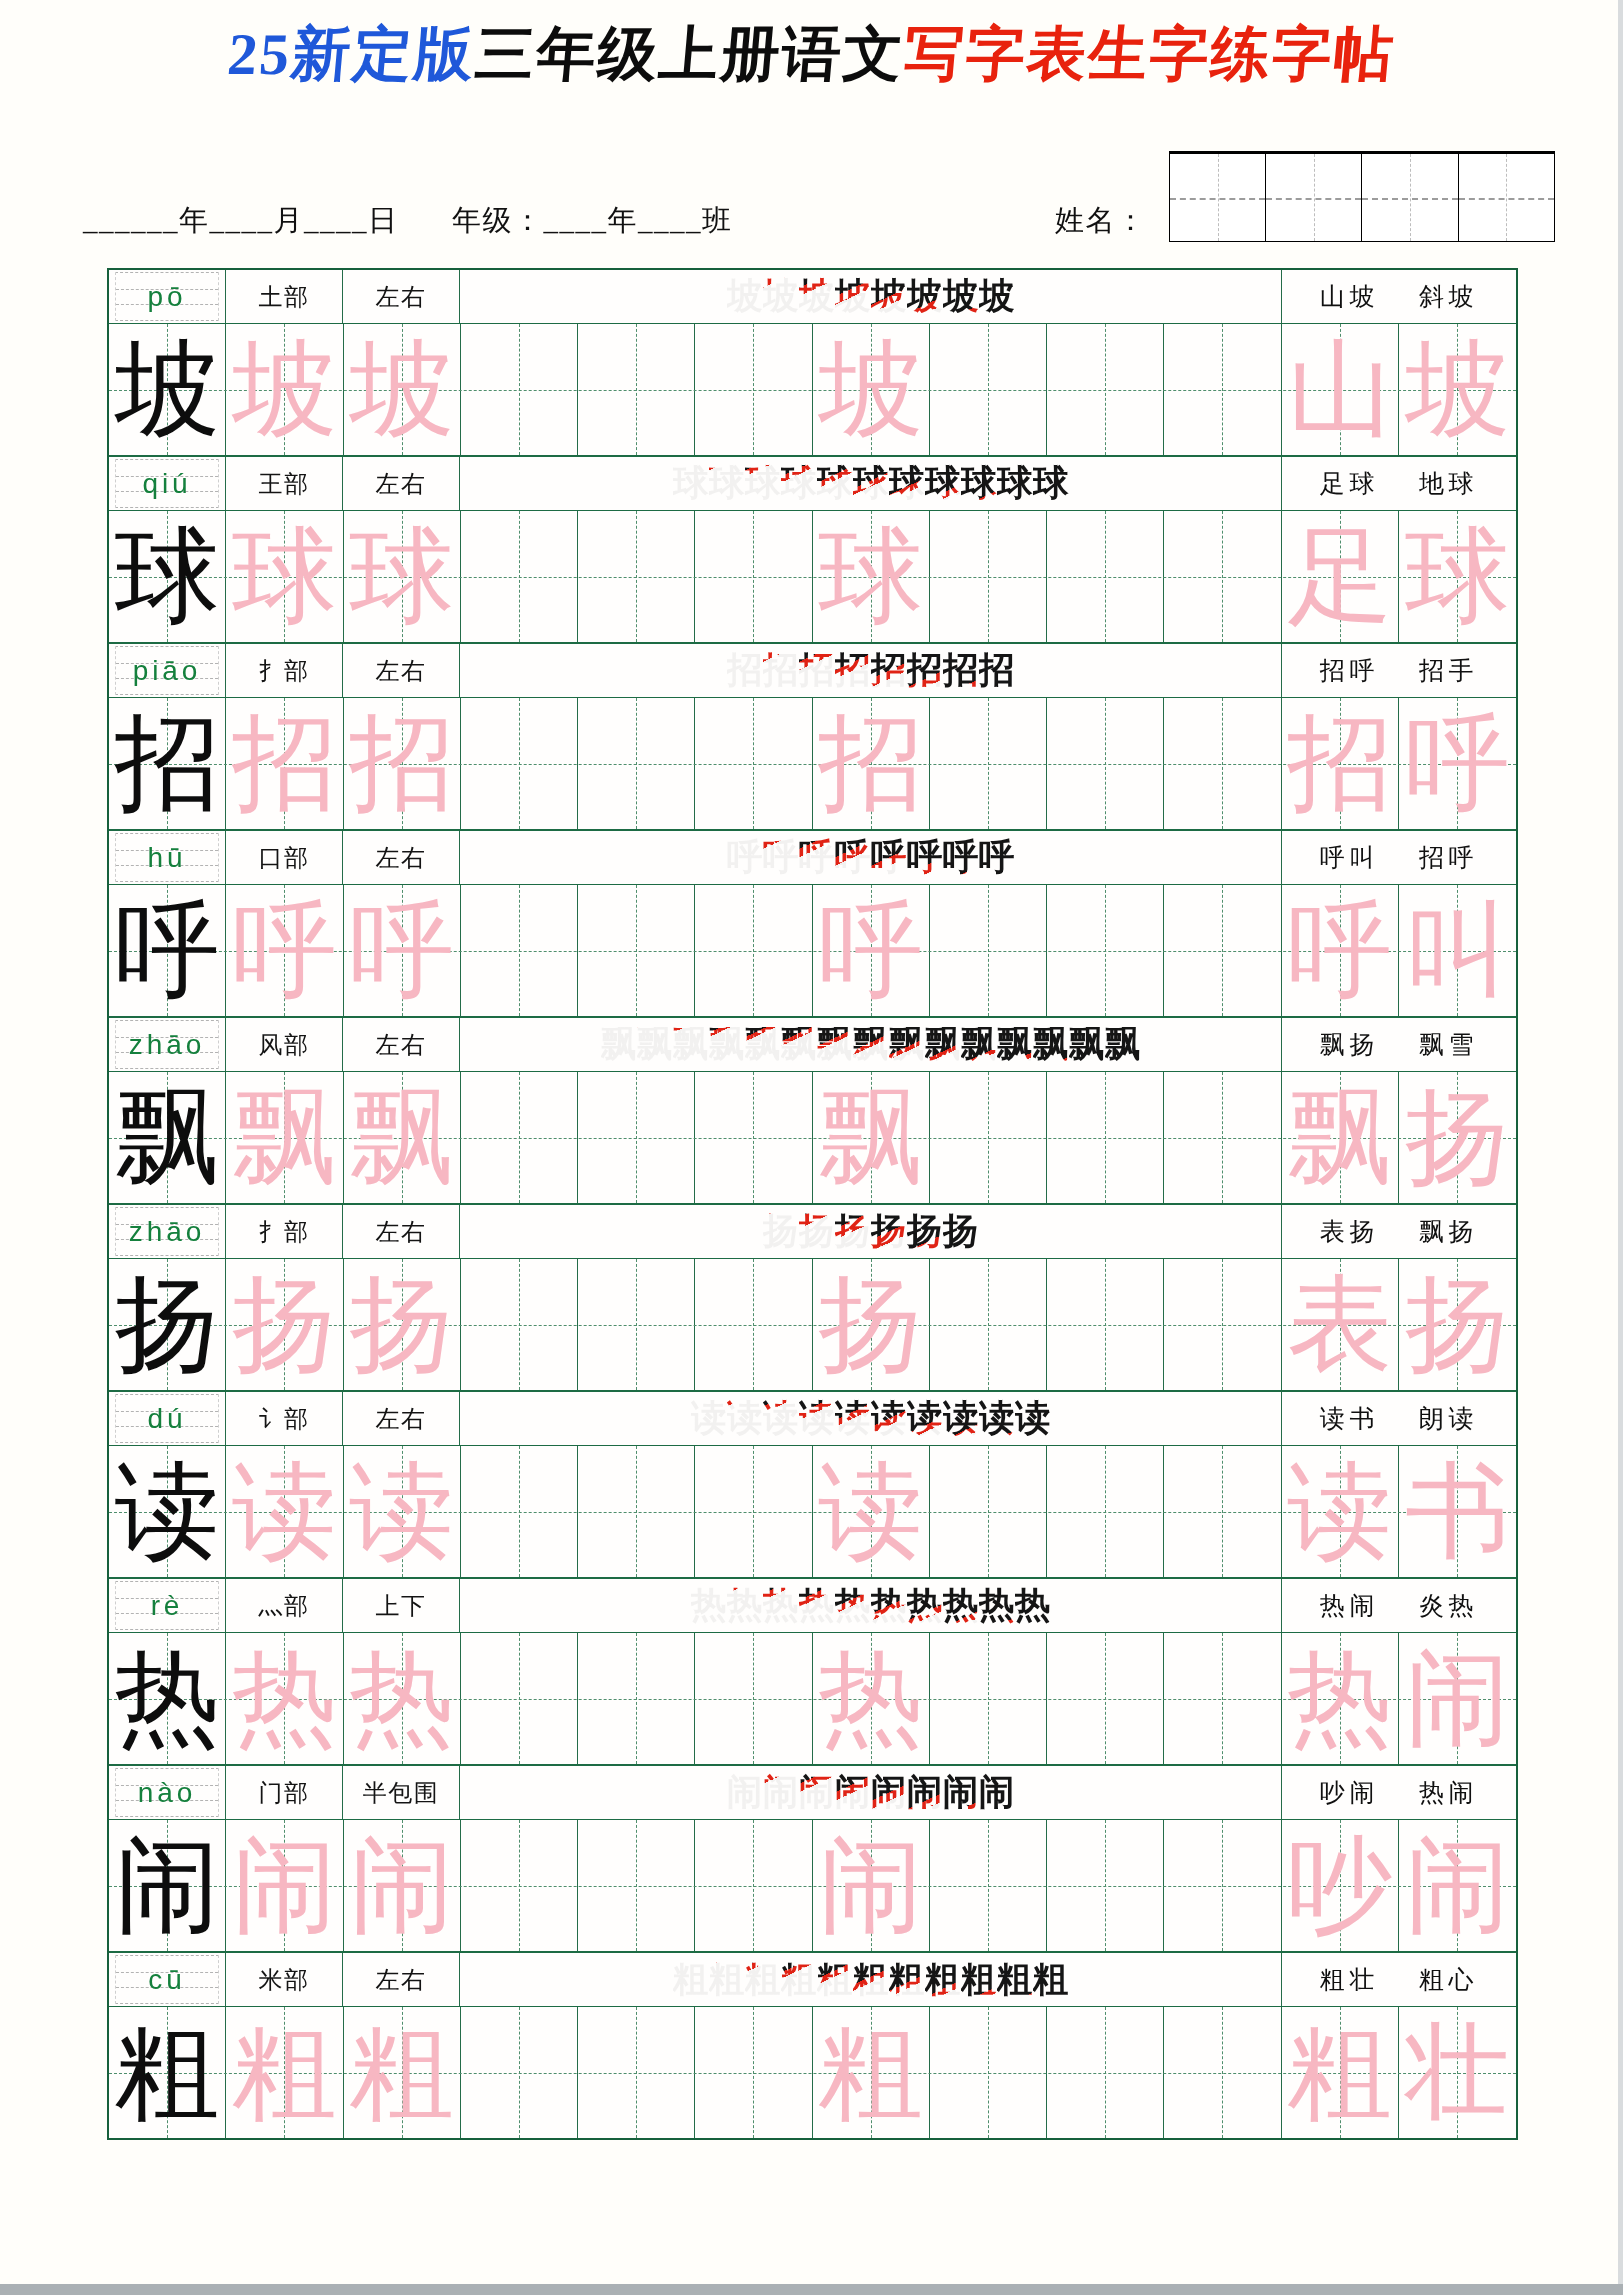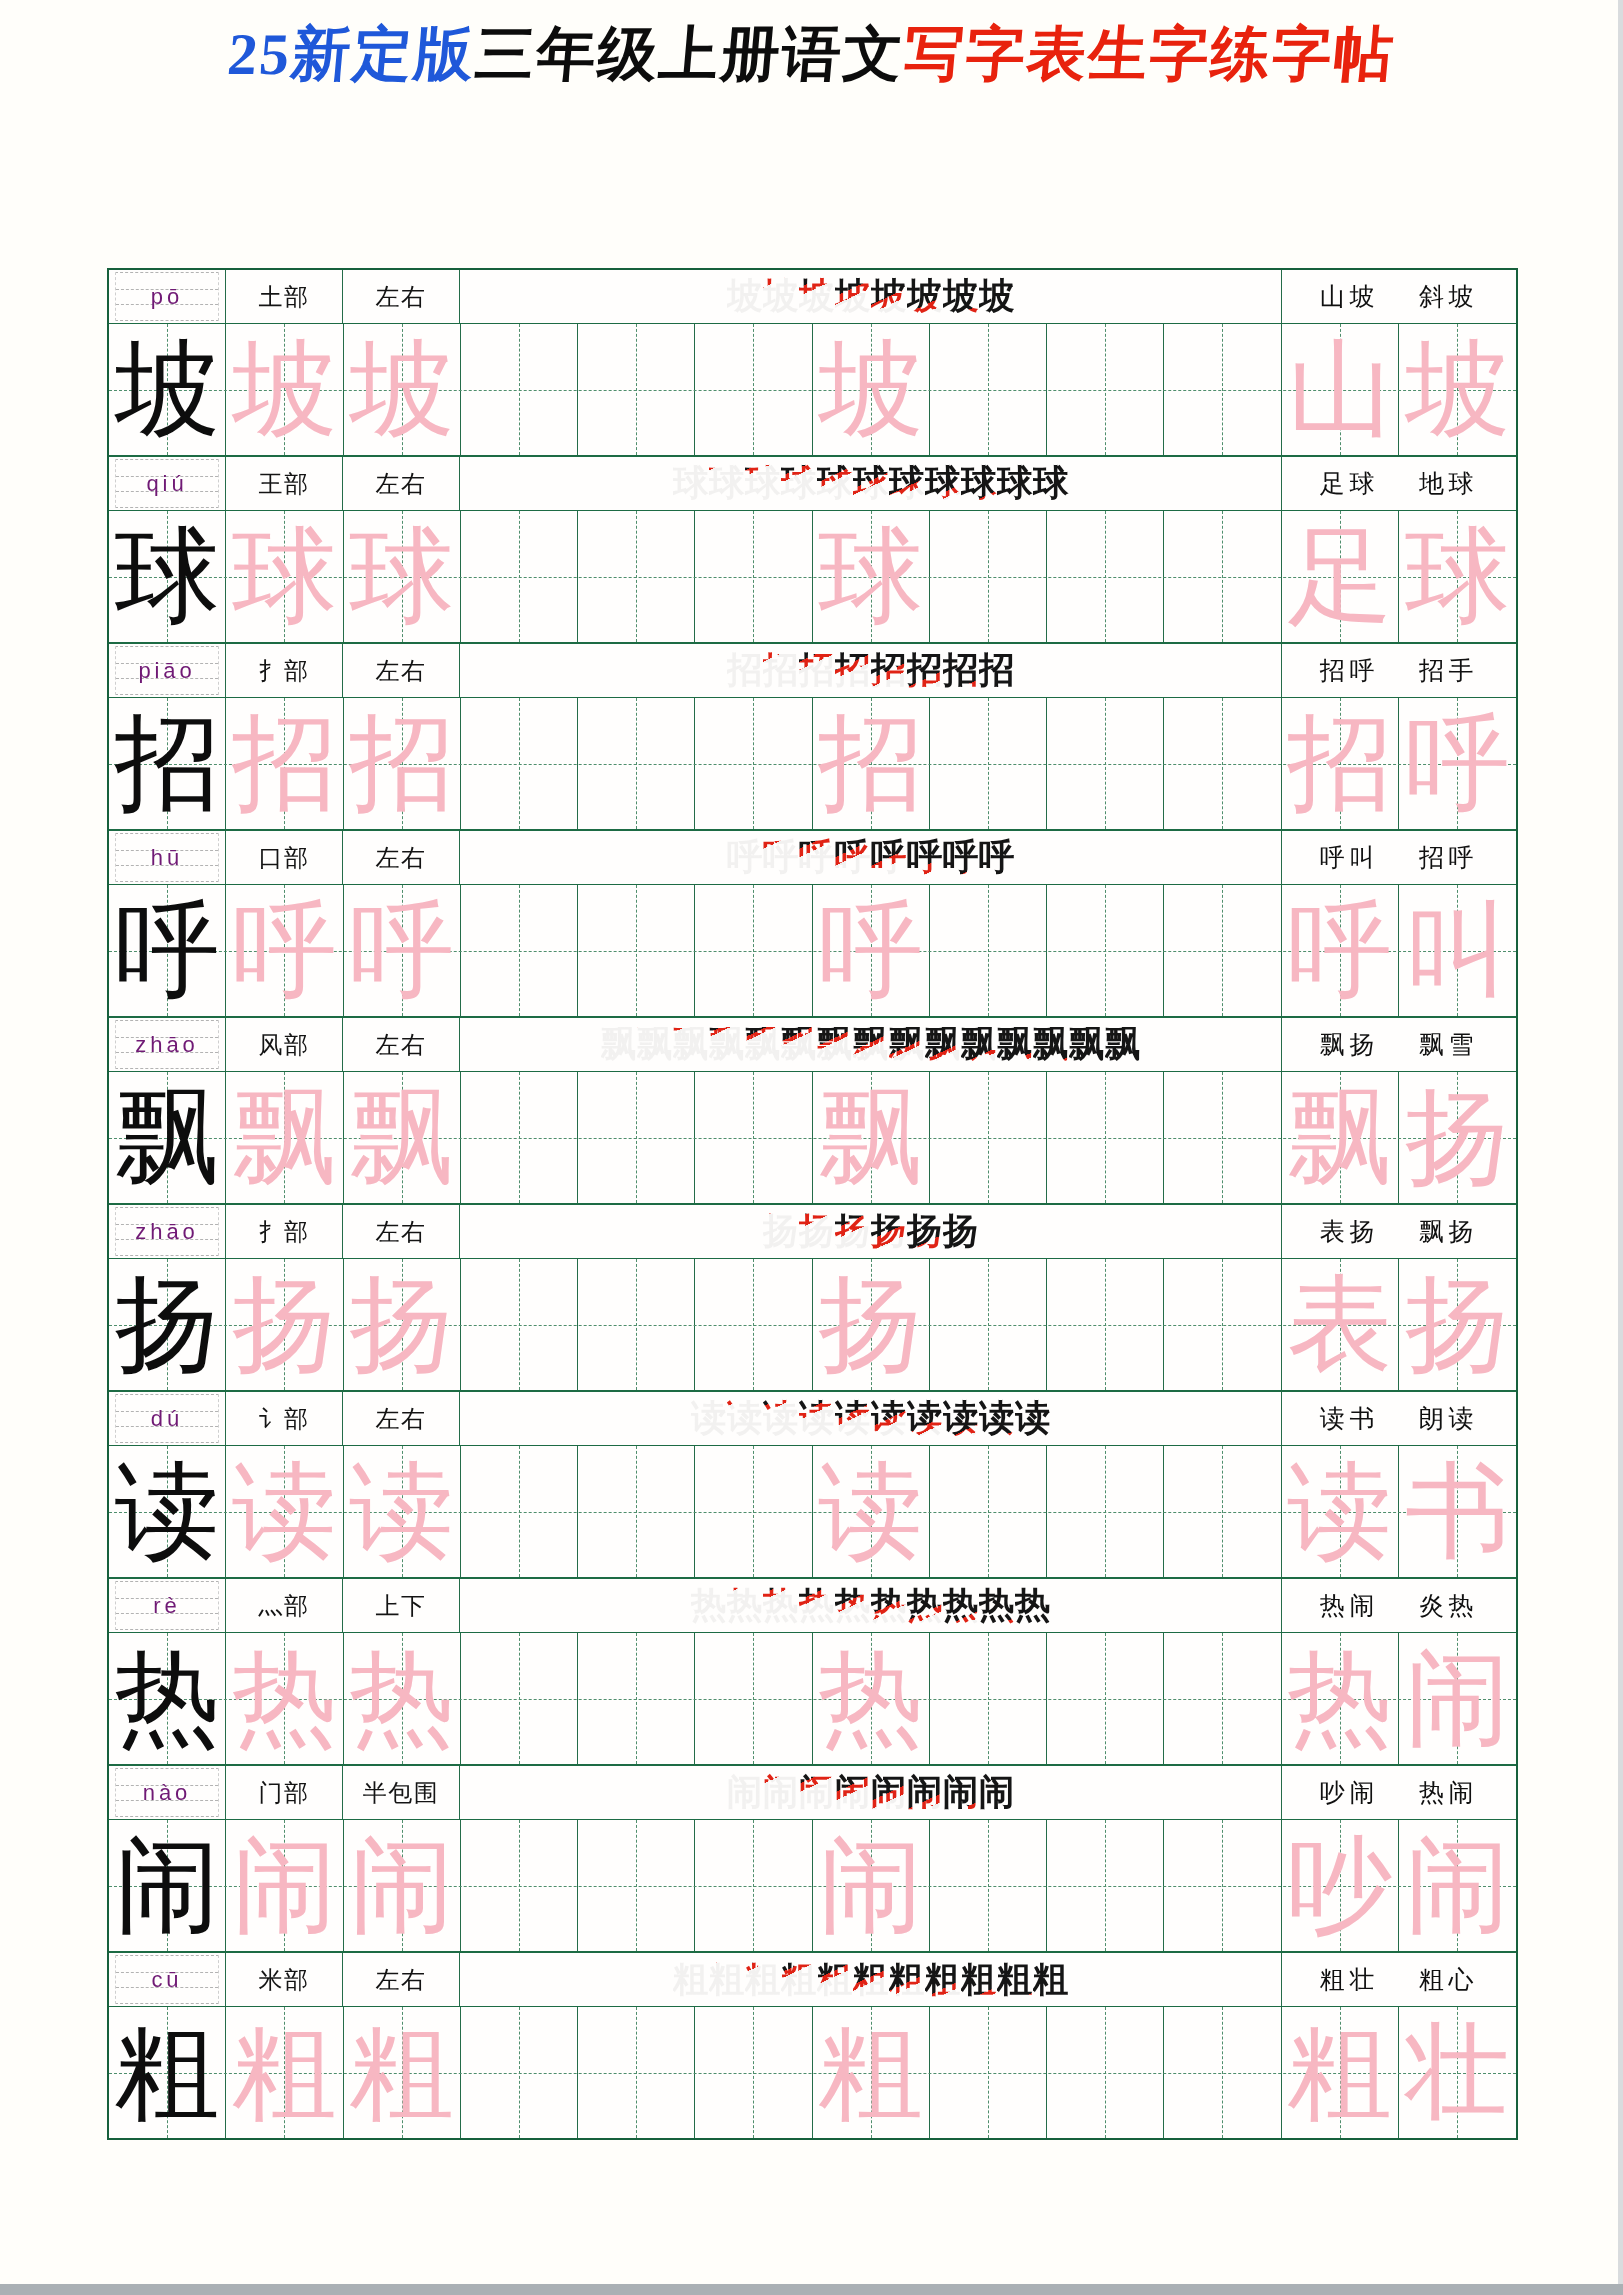--- a/index.html
+++ b/index.html
@@ -52,21 +52,21 @@
   .cell-structure{width:117px;font-size:24px;color:#141414;letter-spacing:1.5px;}
   .cell-strokes{width:822px;display:flex;align-items:center;justify-content:space-around;padding:0 9.3px;}
   .cell-words{flex:1;border-right:none!important;font-size:25px;color:#101010;gap:40px;letter-spacing:4.6px;}
 
   .pinyin-box{position:absolute;left:6.2px;right:6.2px;top:2.3px;bottom:2.3px;
     border-top:0.8px dashed #b3b3b3;border-bottom:0.8px dashed #b3b3b3;
     border-left:0.8px dashed #cfcfcf;border-right:0.8px dashed #cfcfcf;}
   .pinyin-box .l1{position:absolute;left:0;right:0;top:34%;border-top:0.8px dashed #b3b3b3;}
   .pinyin-box .l2{position:absolute;left:0;right:0;top:67%;border-top:0.8px dashed #b3b3b3;}
   .pinyin-text{position:relative;z-index:2;font-family:"Liberation Sans",sans-serif;
-    font-size:22px;color:#701a75;letter-spacing:3.9px;line-height:49px;}
+    font-size:28px;color:#15803d;letter-spacing:3.9px;line-height:49px;}
 
   .stroke-step{
     font-size:36px;line-height:51px;font-weight:bold;
     -webkit-background-clip:text;background-clip:text;color:transparent;
     white-space:nowrap;
   }
 
   .practice-row{position:relative;display:flex;height:131px;box-sizing:border-box;background:#fffefd;}
   .practice-row .hmid{position:absolute;left:0;right:0;top:50%;border-top:1.5px dashed #4f8e6c;z-index:1;}
   .p-cell{position:relative;width:118px;box-sizing:border-box;border-right:1.5px solid #246c49;}
@@ -88,20 +88,43 @@
 </style>
 </head>
 <body>
 
 <div class="page">
 
   <div class="title">
     <span class="t-blue">25新定版</span><span class="t-black">三年级上册语文</span><span class="t-red">写字表生字练字帖</span>
   </div>
 
+  <div class="header">
+    <span class="hdr-text hdr-date">______年____月____日</span>
+    <span class="hdr-text hdr-grade">年级：____年____班</span>
+    <span class="hdr-text hdr-name-label">姓名：</span>
+    <div class="name-grid" id="nameGrid">
+        <div class="name-cell">
+          <div class="vmid"></div>
+          <div class="hmid"></div>
+        </div>
+        <div class="name-cell">
+          <div class="vmid"></div>
+          <div class="hmid"></div>
+        </div>
+        <div class="name-cell">
+          <div class="vmid"></div>
+          <div class="hmid"></div>
+        </div>
+        <div class="name-cell">
+          <div class="vmid"></div>
+          <div class="hmid"></div>
+        </div>
+      </div>
+  </div>
 
   <div class="sheet" id="sheet">
   <div class="block">
     <div class="info-row">
       <div class="cell cell-pinyin">
         <div class="pinyin-box">
           <div class="l1"></div>
               <div class="l2"></div>
         </div>
         <span class="pinyin-text">pō</span>

